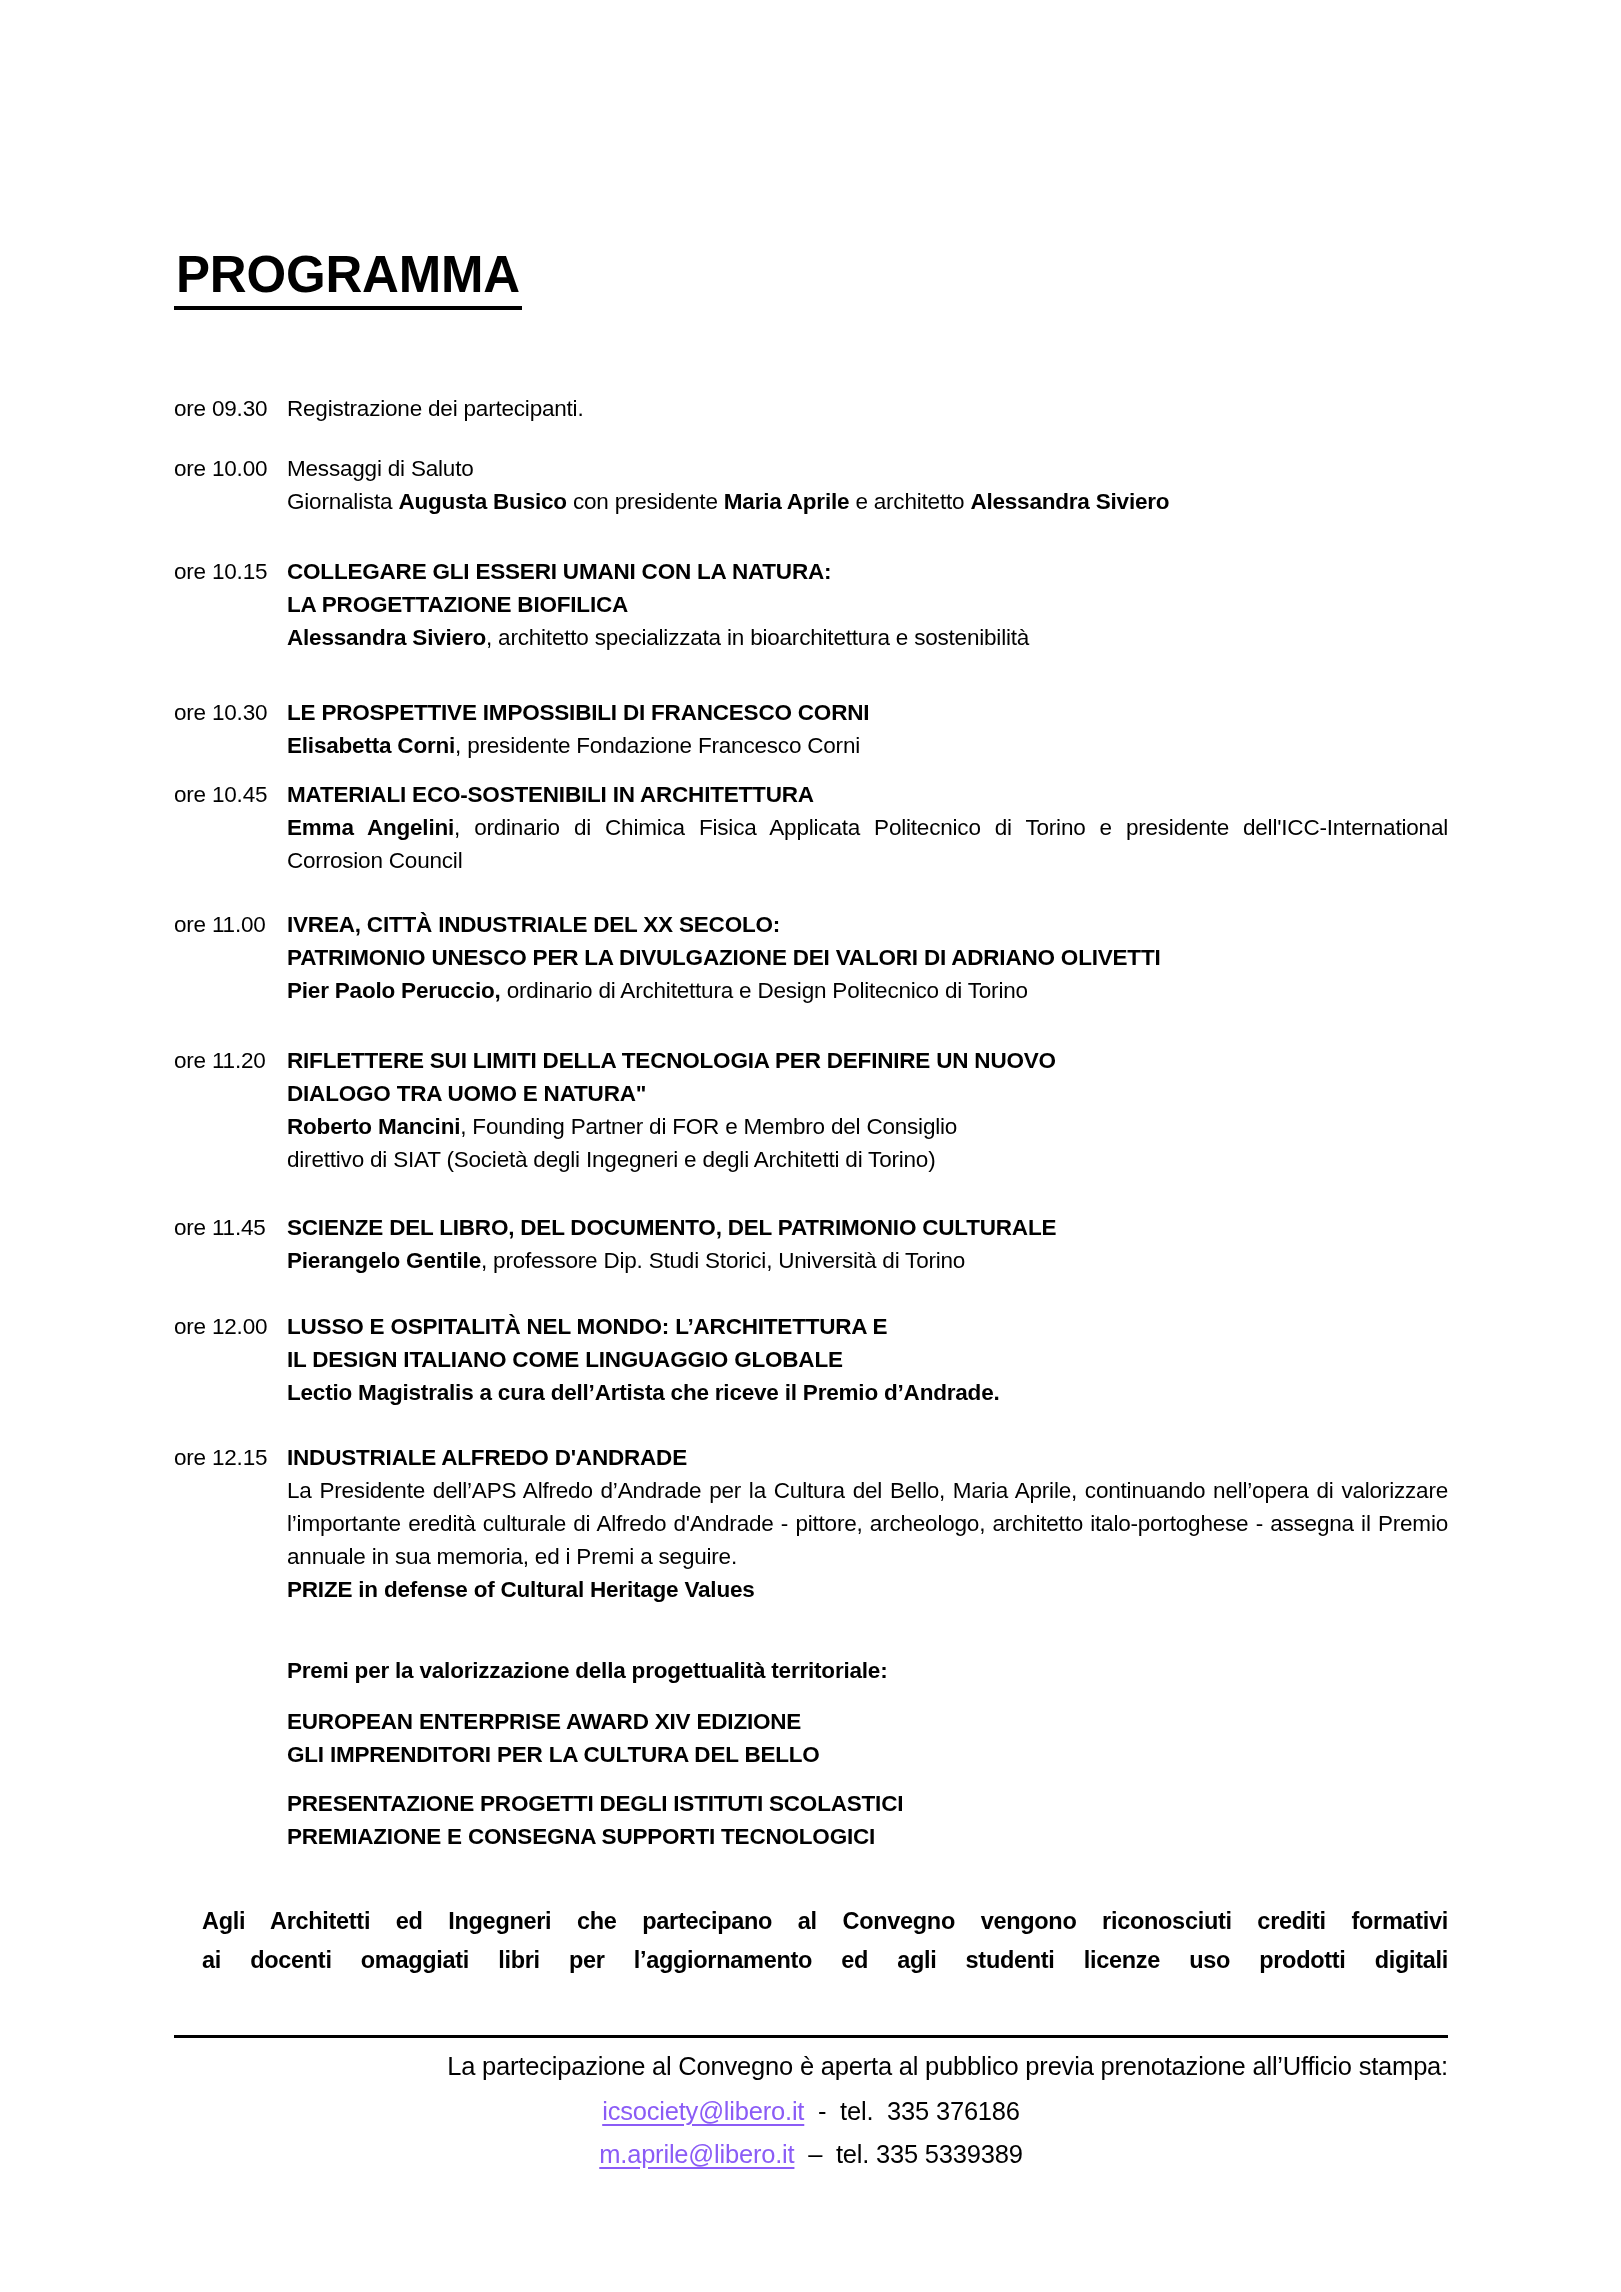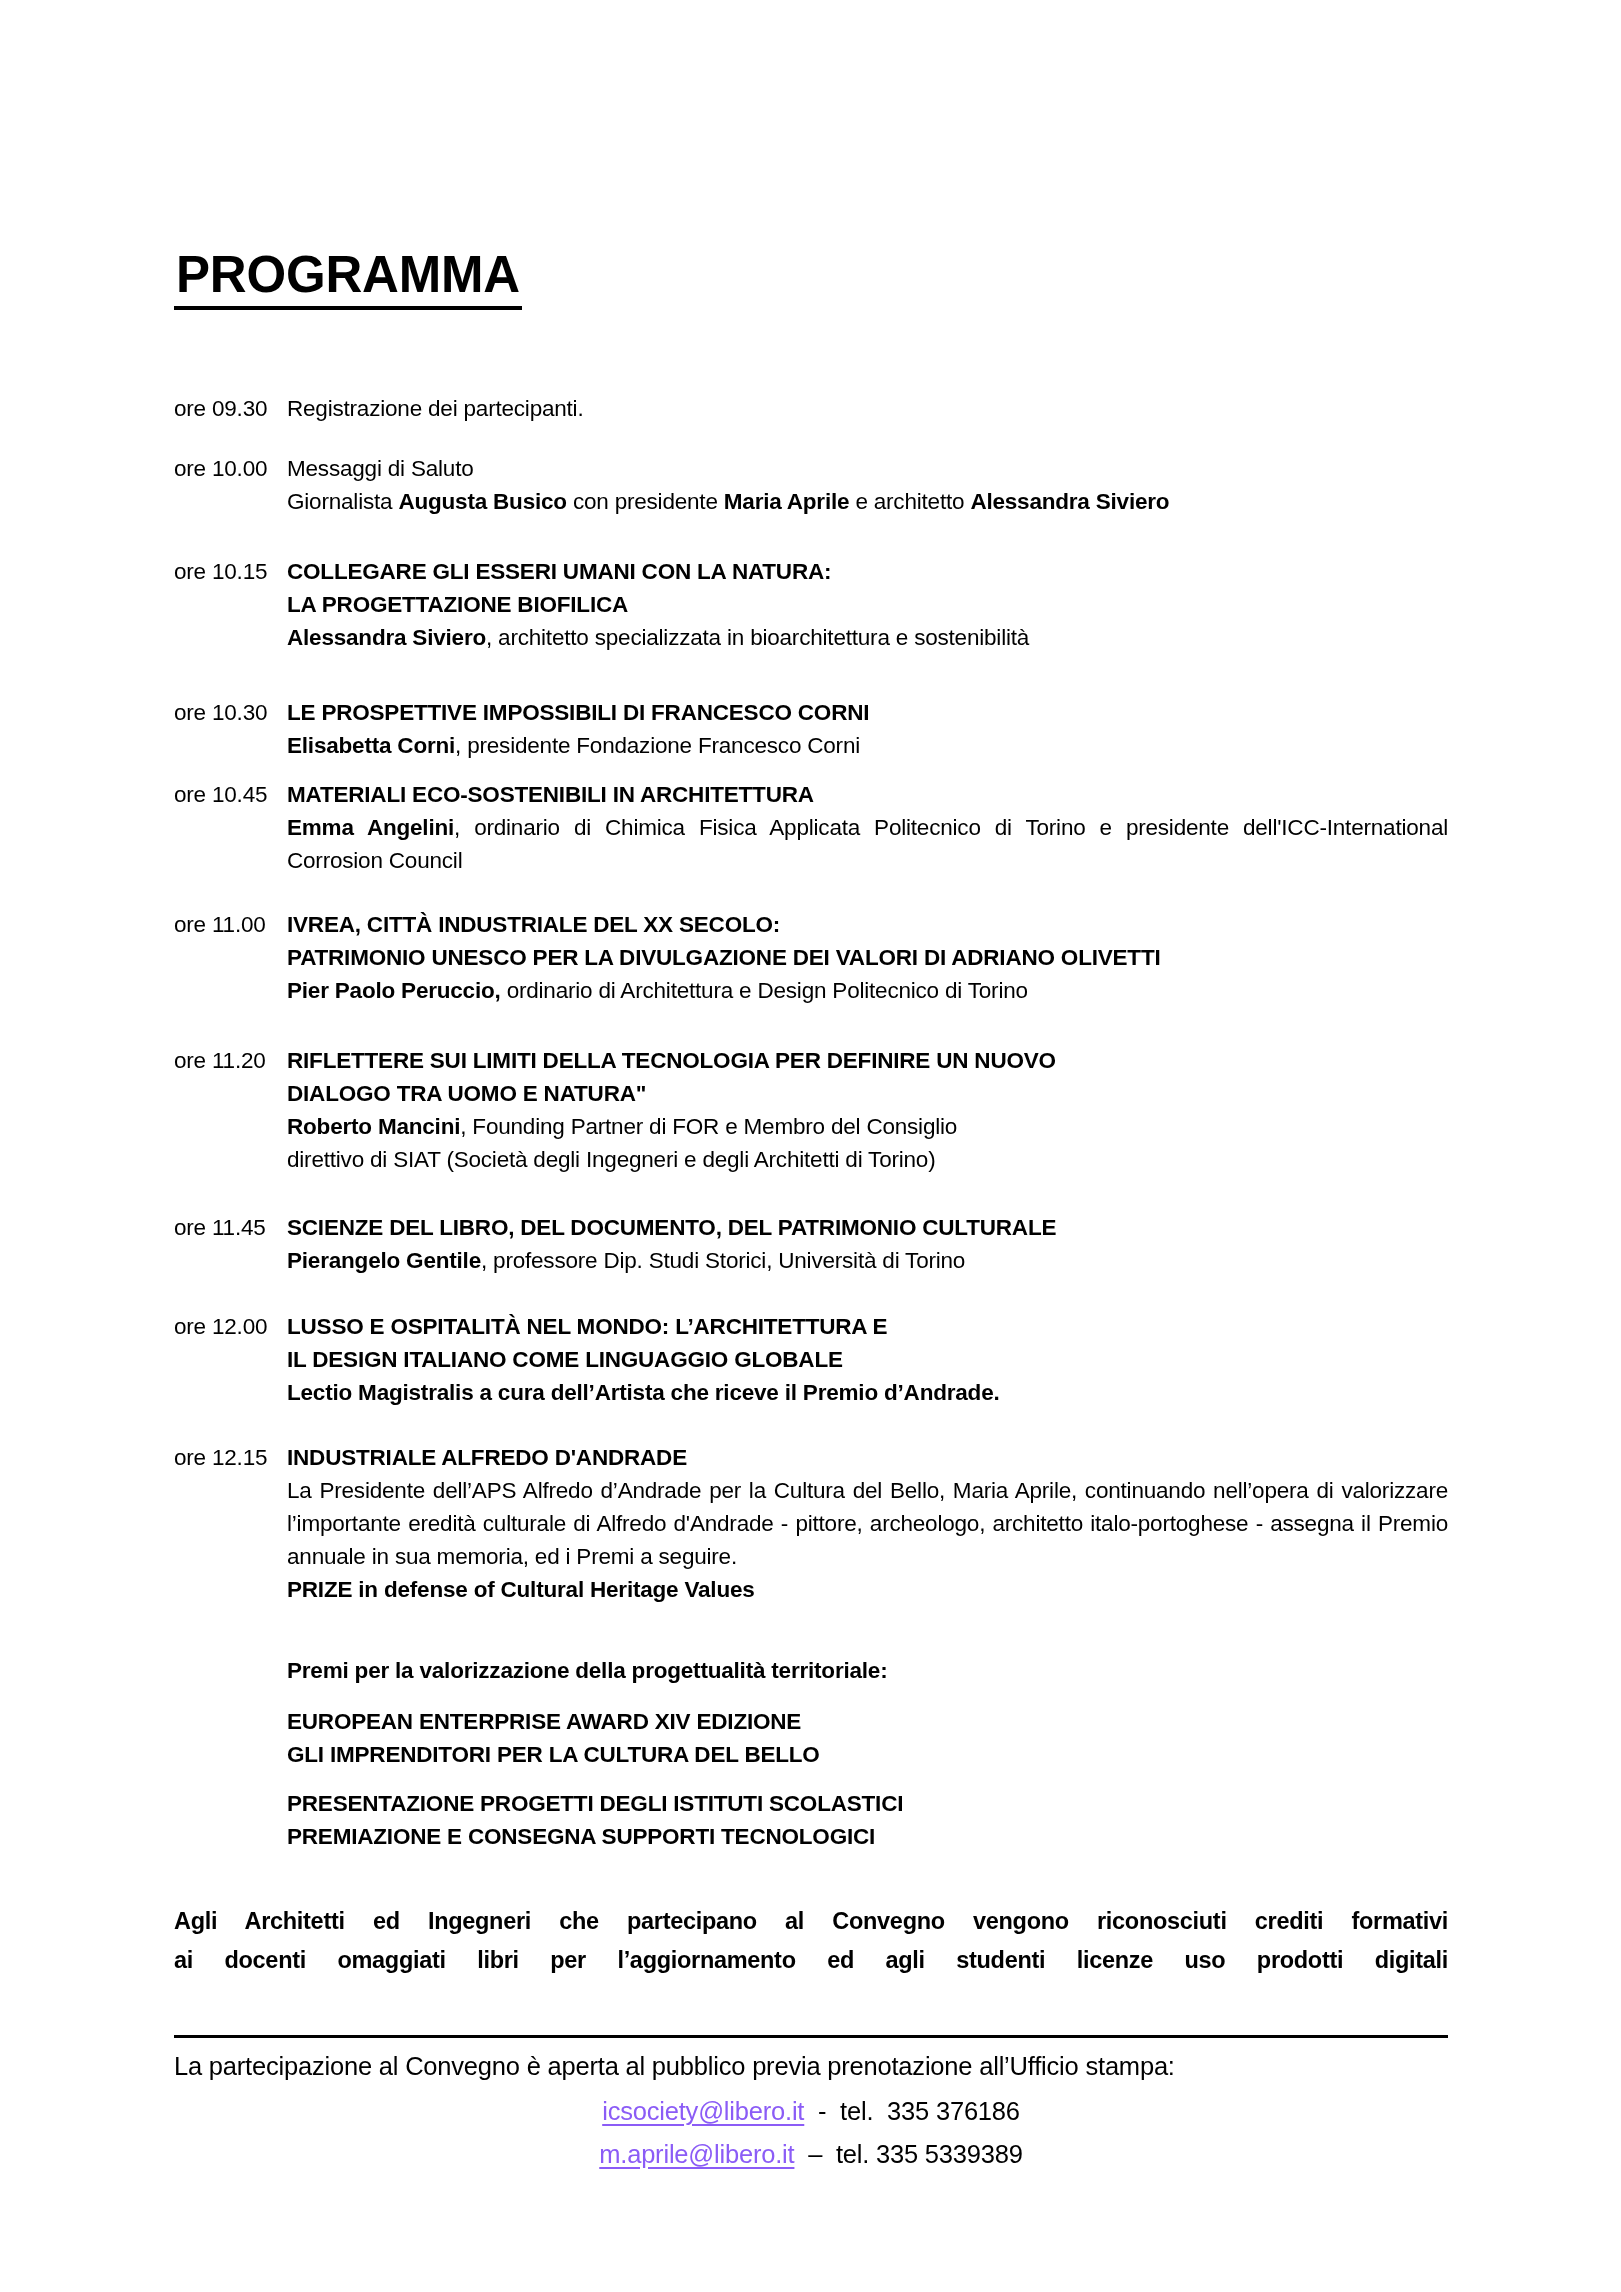--- a/index.html
+++ b/index.html
@@ -18,23 +18,23 @@
   .title .u{border-bottom:4.9px solid #000;padding:0 2px 2.9px 2px;}
   .schedule{font-size:22.5px;line-height:33px;}
   .entry{margin:0;}
   .line{padding-left:113px;}
   .time{display:inline-block;width:113px;margin-left:-113px;vertical-align:baseline;}
   .b{font-weight:bold;}
   .para{text-align:justify;}
   .closing{
     margin-top:49px;font-size:23.5px;line-height:39px;font-weight:bold;letter-spacing:-0.3px;
   }
-  .stretch{text-align:justify;text-align-last:justify;}
+  .stretch{text-align:justify;text-align-last:justify;margin-left:28px;}
   .rule{margin-top:55px;border-top:3.9px solid #000;height:0;}
-  .note{margin-top:11.8px;text-align:left;font-size:25.5px;line-height:35px;}
+  .note{margin-top:11.8px;text-align:right;font-size:25.5px;line-height:35px;}
   .contacts{margin-top:5.9px;text-align:center;font-size:25.5px;line-height:43px;}
   .contact-line{white-space:pre-wrap;}
   .email{text-decoration:underline;text-underline-offset:3.9px;color:#8b5cf6;}
 </style>
 </head>
 <body>
 
 <div class="page">
   <h1 class="title"><span class="u">PROGRAMMA</span></h1>
 

